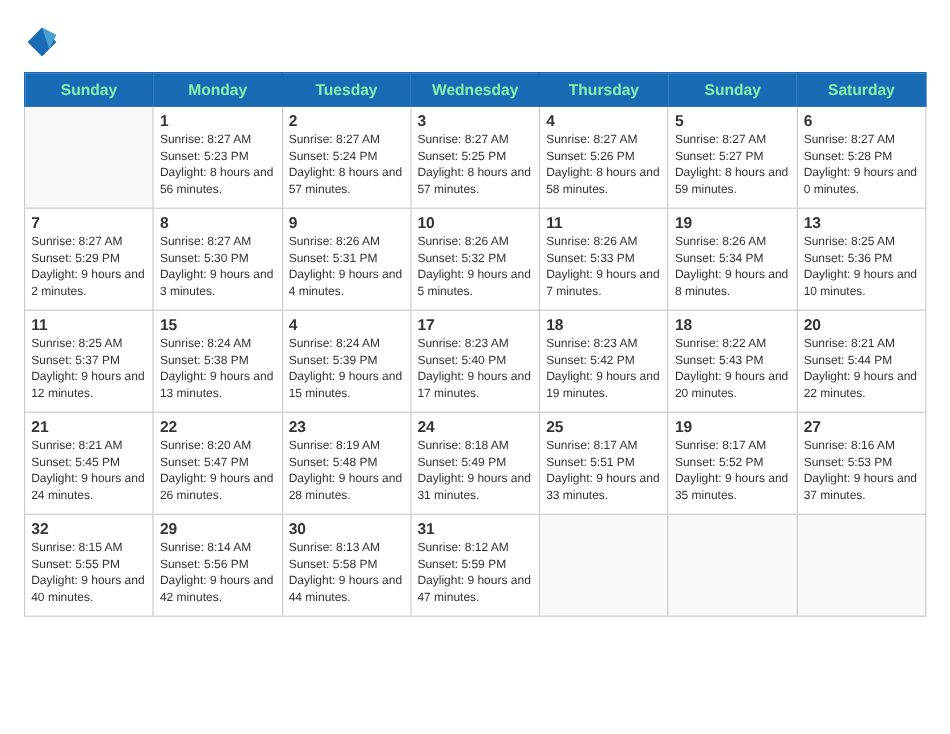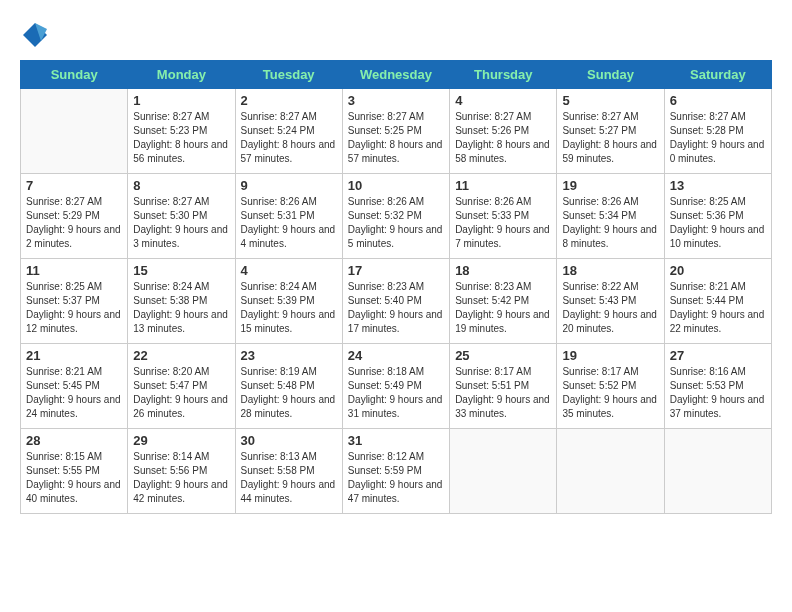--- a/index.html
+++ b/index.html
@@ -230,21 +230,21 @@
           <span class="day-number">19</span>
           <div class="day-info">Sunrise: 8:17 AM<br>Sunset: 5:52 PM<br>Daylight: 9 hours and 35 minutes.</div>
         </td>
         <td>
           <span class="day-number">27</span>
           <div class="day-info">Sunrise: 8:16 AM<br>Sunset: 5:53 PM<br>Daylight: 9 hours and 37 minutes.</div>
         </td>
       </tr>
       <tr class="week-row">
         <td>
-          <span class="day-number">28</span>
+          <span class="day-number">32</span>
           <div class="day-info">Sunrise: 8:15 AM<br>Sunset: 5:55 PM<br>Daylight: 9 hours and 40 minutes.</div>
         </td>
         <td>
           <span class="day-number">29</span>
           <div class="day-info">Sunrise: 8:14 AM<br>Sunset: 5:56 PM<br>Daylight: 9 hours and 42 minutes.</div>
         </td>
         <td>
           <span class="day-number">30</span>
           <div class="day-info">Sunrise: 8:13 AM<br>Sunset: 5:58 PM<br>Daylight: 9 hours and 44 minutes.</div>
         </td>

